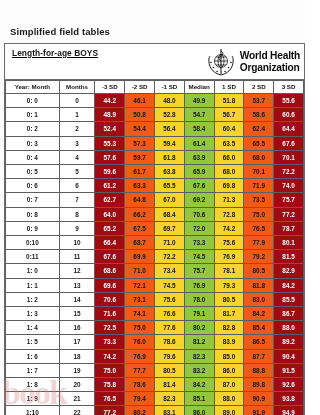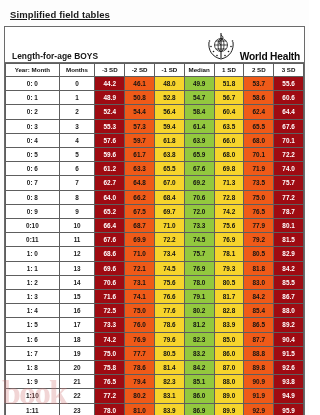--- a/index.html
+++ b/index.html
@@ -18,57 +18,57 @@
     width: 309px;
     height: 415px;
     position: relative;
     background: #fdfdfd;
     box-sizing: border-box;
   }
   .page-title {
     font-size: 9.5px;
     font-weight: bold;
     color: #1a1a1a;
-    padding: 9px 0 6px 10px;
+    padding: 26px 0 6px 10px;
     letter-spacing: 0.1px;
-    text-decoration: underline;
   }
   .table-wrap {
     margin: 0 4px;
     border: 1px solid #6b6b6b;
     background: #ffffff;
     box-sizing: border-box;
     width: 301px;
   }
   
   .tbl-head {
     display: flex;
     align-items: stretch;
     border-bottom: 1px solid #6b6b6b;
     height: 35px;
   }
   .head-titles {
     flex: 1 1 auto;
     padding: 4px 0 0 7px;
     display: flex;
     flex-direction: column;
-    justify-content: flex-end;
+    justify-content: flex-start;
+    text-decoration: underline;
   }
   .head-line {
     font-size: 8.4px;
     font-weight: bold;
     color: #161616;
     line-height: 11.5px;
     white-space: nowrap;
     letter-spacing: 0.05px;
   }
   .who-block {
     flex: 0 0 auto;
     display: flex;
-    align-items: flex-end;
+    align-items: center;
     padding-right: 4px;
   }
   .who-emblem {
     width: 32px;
     height: 32px;
     flex: 0 0 32px;
   }
   .who-name {
     margin-left: 3px;
     display: flex;
@@ -181,20 +181,21 @@
             <circle cx="17" cy="43" r="1.6"></circle>
             <circle cx="24" cy="51" r="1.6"></circle>
             <circle cx="55" cy="22" r="1.6"></circle>
             <circle cx="52" cy="33" r="1.6"></circle>
             <circle cx="47" cy="43" r="1.6"></circle>
             <circle cx="40" cy="51" r="1.6"></circle>
           </g>
         </svg>
         <div class="who-name">
           <span>World Health</span>
+          <span>Organization</span>
         </div>
       </div>
     </div>
 
     <table class="grid">
       <colgroup>
         <col class="c-ym">
           <col class="c-mo">
         <col class="c-sd">
           <col class="c-sd">

